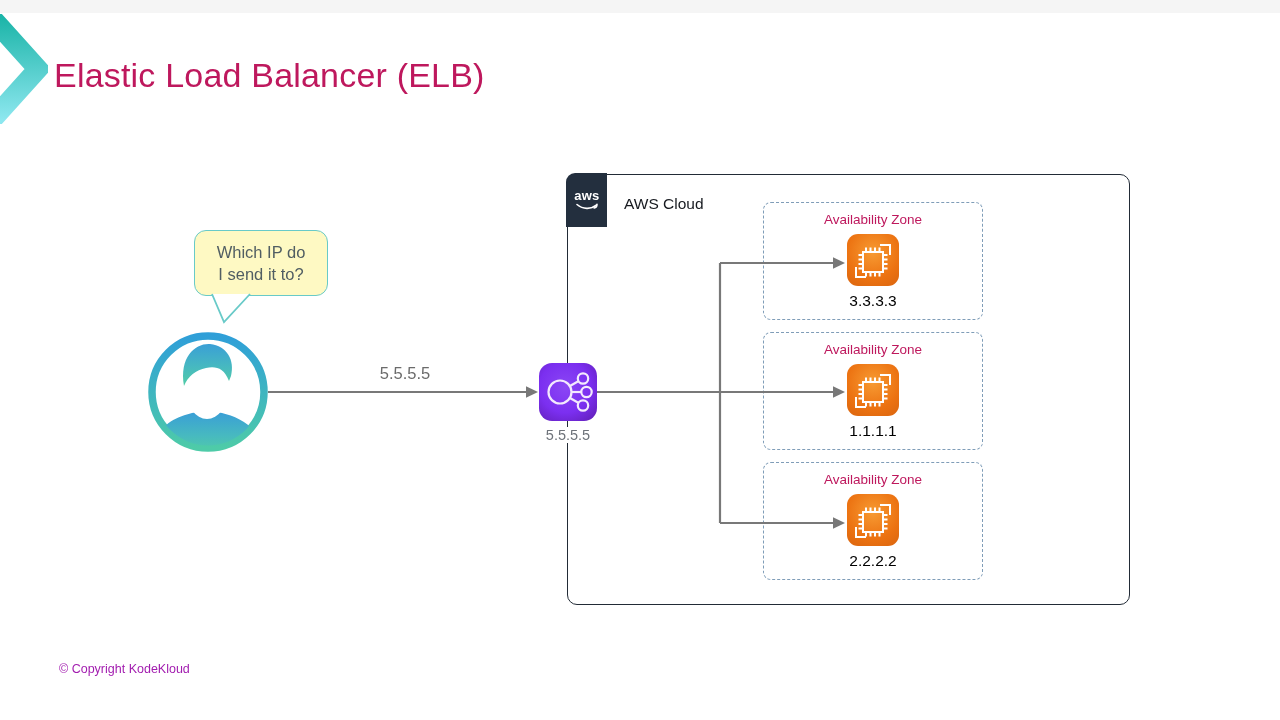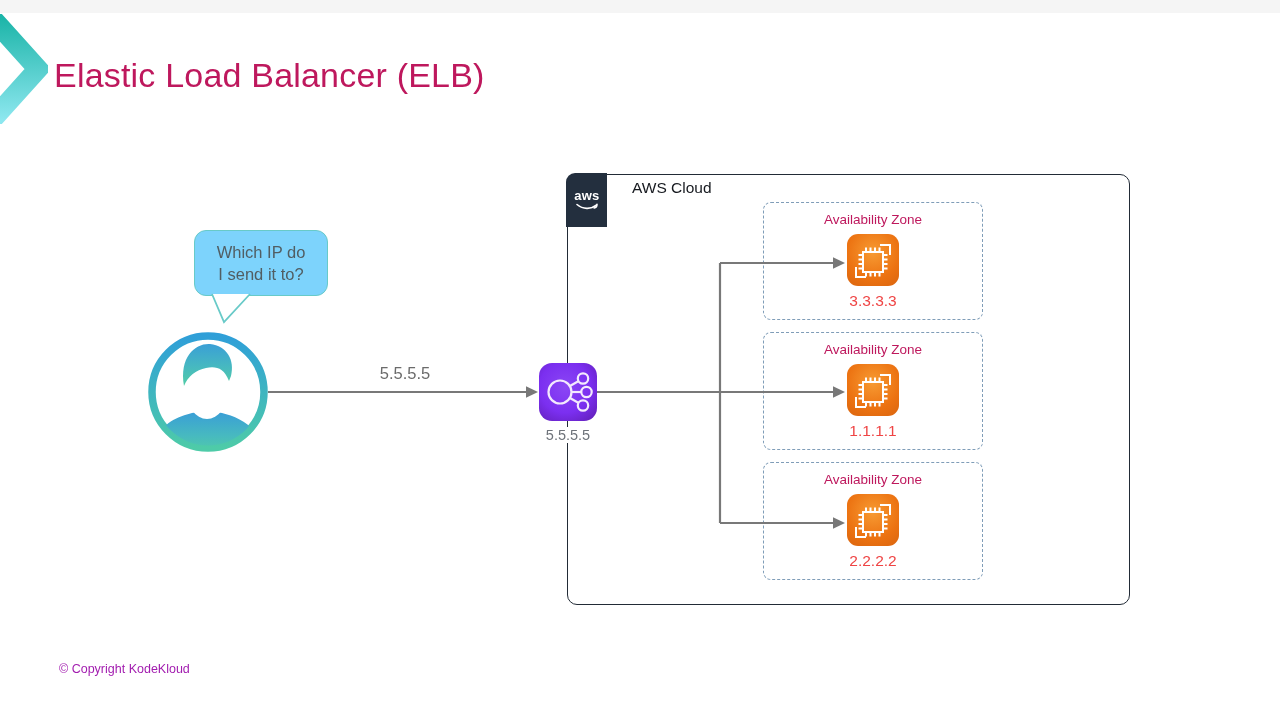--- a/index.html
+++ b/index.html
@@ -16,60 +16,60 @@
   .chevron-logo { position:absolute; left:0; top:14px; }
 
   .page-title {
     position:absolute; left:54px; top:56px;
     font-size:34px; font-weight:400; color:#be185d; letter-spacing:0.2px;
   }
 
   
   .speech-bubble {
     position:absolute; left:194px; top:230px; width:134px; height:66px;
-    border:1.6px solid #68cac8; border-radius:12px; background:#7dd3fc;
+    border:1.6px solid #68cac8; border-radius:12px; background:#fef9c3;
     display:flex; flex-direction:column; align-items:center; justify-content:center;
     z-index:5;
   }
   .speech-bubble .line { font-size:16.5px; line-height:22px; color:#515e63; }
 
   .avatar-svg { position:absolute; left:146px; top:330px; z-index:4; }
 
   
   .aws-cloud-box {
     position:absolute; left:567px; top:174px; width:563px; height:431px;
     border:1.6px solid #222b36; border-radius:10px; background:#ffffff; z-index:1;
   }
   .aws-logo {
     position:absolute; left:-1.6px; top:-1.6px; width:41px; height:54px;
     background:#232f3e; border-radius:9px 0 0 0;
     display:flex; flex-direction:column; align-items:center; justify-content:center;
     gap:1px;
   }
   .aws-logo .aws-text { color:#ffffff; font-size:13px; font-weight:bold; letter-spacing:0.3px; line-height:13px; }
   .aws-cloud-label {
-    position:absolute; left:56px; top:4px;
-    font-size:15.5px; color:#16191f; font-weight:400;margin-left:8px;
+    position:absolute; left:56px; top:20px;
+    font-size:15.5px; color:#16191f; font-weight:400;
   }
 
   
   .az-box {
     position:absolute; left:195px; width:220px; height:118px;
     border:1.6px dashed #7f9db8; border-radius:8px; background:#ffffff;
     display:flex; flex-direction:column; align-items:center;
     padding-top:9px;
   }
   .az-1 { top:27px; } .az-2 { top:157px; } .az-3 { top:287px; }
   .az-label { font-size:13.5px; color:#be185d; font-weight:400; }
   .ec2-icon {
     margin-top:7px; width:52px; height:52px; border-radius:11px;
     background:radial-gradient(circle at 50% 35%, #f79b33 0%, #ec7211 62%, #da650f 100%);
     display:flex; align-items:center; justify-content:center;
   }
-  .az-ip { margin-top:6px; font-size:15.5px; color:#ef4444; }
+  .az-ip { margin-top:6px; font-size:15.5px; color:#000000; }
 
   
   .overlay-svg { position:absolute; left:0; top:0; z-index:6; pointer-events:none; }
 
   
   .elb-icon {
     position:absolute; left:539px; top:363px; width:58px; height:58px; border-radius:13px;
     background:radial-gradient(circle at 45% 42%, #8b46f5 0%, #7b2ff0 55%, #5e1db0 100%);
     display:flex; align-items:center; justify-content:center; z-index:7;
   }

